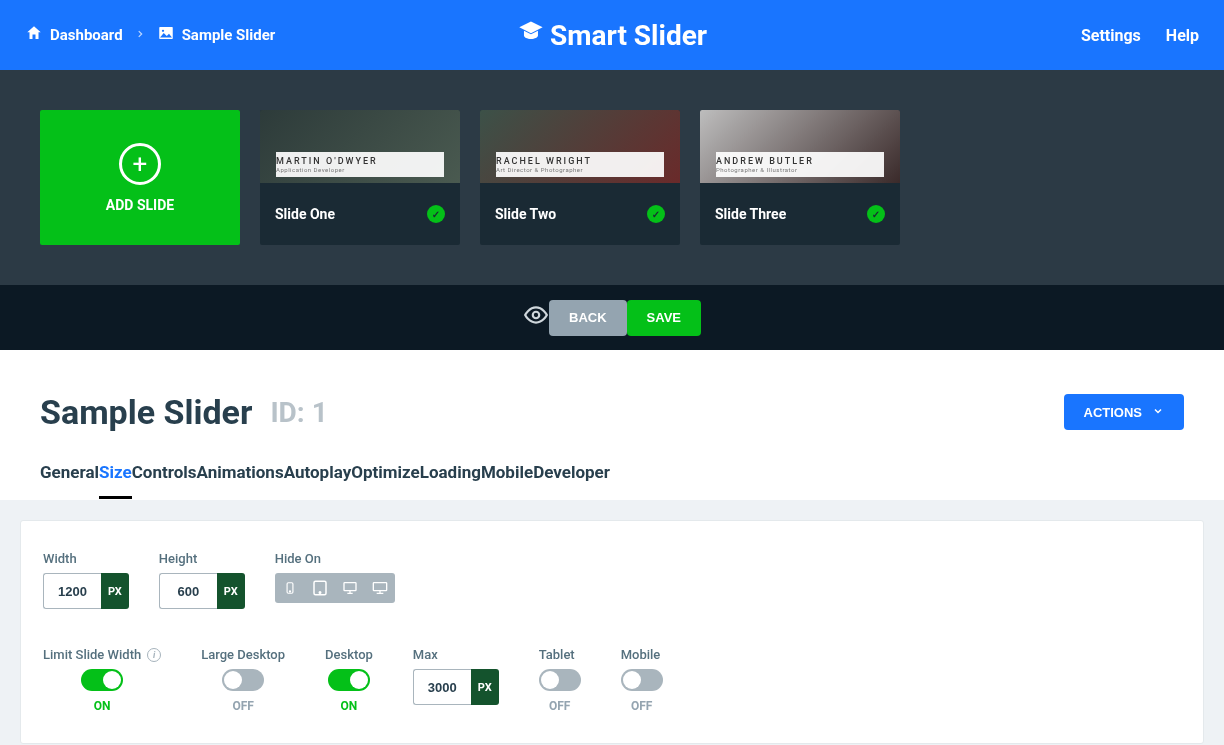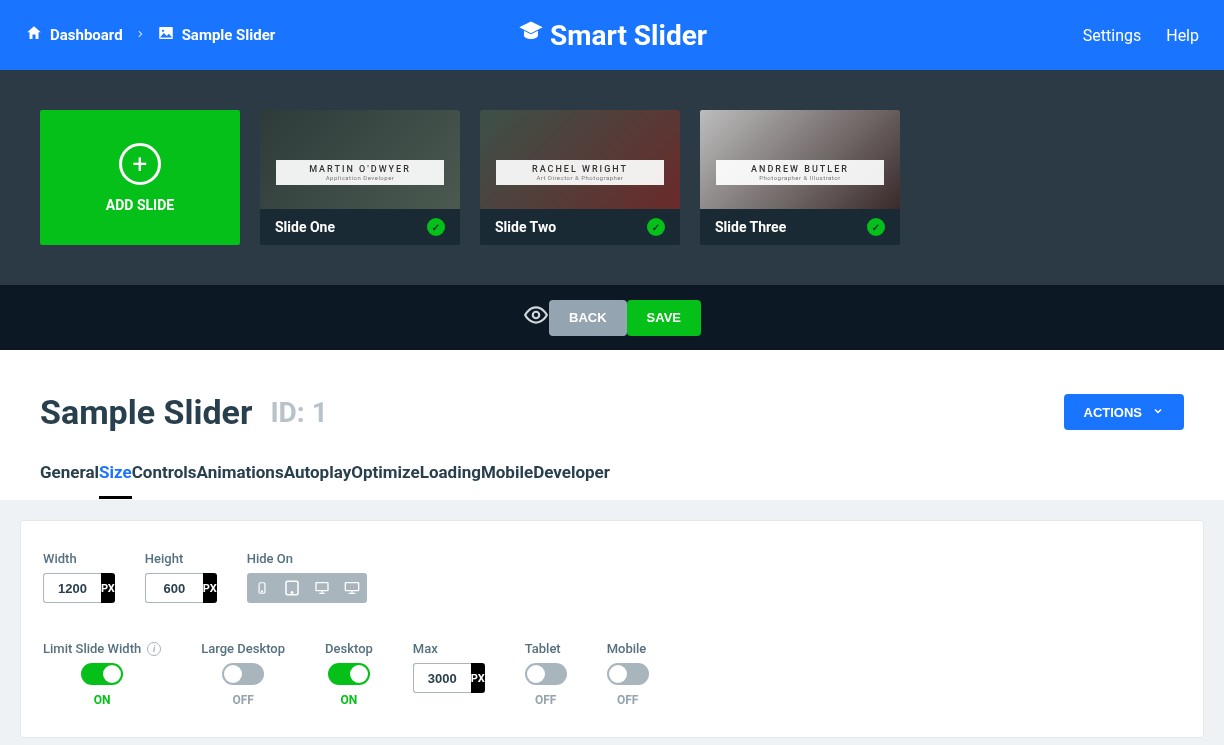--- a/index.html
+++ b/index.html
@@ -4,33 +4,33 @@
 <style>
 * { box-sizing: border-box; margin: 0; padding: 0; }
 body { font-family: -apple-system, BlinkMacSystemFont, "Segoe UI", Roboto, sans-serif; background:#fff; color:#283f4d; width:1224px; }
 
 
 .topbar { background:#1975ff; height:70px; display:flex; align-items:center; padding:0 25px; justify-content:space-between; }
 .breadcrumb { display:flex; align-items:center; gap:12px; color:#fff; font-weight:700; font-size:15px; }
 .breadcrumb .chev { opacity:.7; font-size:12px; }
 .breadcrumb .crumb { display:flex; align-items:center; gap:7px; }
 .logo { position:absolute; left:50%; transform:translateX(-50%); display:flex; align-items:center; gap:5px; color:#fff; font-size:28px; font-weight:700; }
-.topright { display:flex; gap:25px; color:#fff; font-weight:400; font-size:16px; }
+.topright { display:flex; gap:25px; color:#fff; font-weight:700; font-size:16px; }
 .topright a { color:#fff; text-decoration:none; cursor:pointer; }
 
 
 .strip { background:#2c3a45; padding:40px; display:flex; gap:20px; }
 .addslide { width:200px; height:135px; background:#04c018; color:#fff; display:flex; flex-direction:column; align-items:center; justify-content:center; gap:12px; font-weight:700; font-size:14px; cursor:pointer; border-radius:2px; }
 .addslide .plus { width:42px; height:42px; border:3px solid #fff; border-radius:50%; display:flex; align-items:center; justify-content:center; font-size:26px; font-weight:400; }
 .slidecard { width:200px; height:135px; background:#1a2a34; border-radius:2px; overflow:hidden; display:flex; flex-direction:column; cursor:pointer;}
 .slidecard .thumb { flex:1; background:linear-gradient(135deg,#5d7a6e,#3d4a42); position:relative; }
-.slidecard .thumb .badge { position:absolute; left:50%; bottom:24px; transform:translateX(-50%); background:rgba(255,255,255,.92); padding:4px 0; width:84%; text-align:center; }
+.slidecard .thumb .badge { position:absolute; left:50%; bottom:6px; transform:translateX(-50%); background:rgba(255,255,255,.92); padding:4px 0; width:84%; text-align:left; }
 .slidecard .thumb .badge .t1 { font-size:9px; letter-spacing:2px; color:#333; font-weight:500;}
 .slidecard .thumb .badge .t2 { font-size:6px; color:#777; letter-spacing:.5px; }
-.slidecard .bar { height:36px; display:flex; align-items:center; justify-content:space-between; padding:10px 15px; color:#fff; font-weight:700; font-size:14px; }
+.slidecard .bar { height:62px; display:flex; align-items:center; justify-content:space-between; padding:10px 15px; color:#fff; font-weight:700; font-size:14px; }
 .checkmark { width:18px; height:18px; border-radius:50%; background:#04c018; display:flex; align-items:center; justify-content:center; color:#1a2a34; font-size:10px; }
 
 
 .actionbar { background:#0c1924; height:65px; display:flex; align-items:center; justify-content:center; padding:10px 25px; }
 .eyeicon { color:#cfd6db; font-size:22px; cursor:pointer; }
 .btn { border:none; height:36px; padding:0 20px; border-radius:4px; font-weight:700; font-size:13px; cursor:pointer; }
 .btn.gray { background:#94a4b0; color:#fff; }
 .btn.green { background:#04c018; color:#fff; }
 .btn.blue { background:#1975ff; color:#fff; display:flex; align-items:center; gap:10px;}
 
@@ -43,23 +43,23 @@
 .tab { font-weight:700; font-size:17px; color:#283f4d; padding:8px 0 14px; cursor:pointer; }
 .tab.active { color:#1975ff; border-bottom:3px solid #000000; }
 
 
 .outerpanel { background:#eef2f5; padding:20px; margin-top:0;}
 .panel { background:#fff; border:1px solid #e4e9ec; border-radius:3px; padding:30px 22px; }
 .panel h2 { font-size:22px; font-weight:700; color:#283f4d; margin-bottom:35px;}
 .fieldrow { display:flex; gap:30px; flex-wrap:wrap; }
 .field .lbl { font-size:13px; color:#55707e; font-weight:500; margin-bottom:7px; display:flex; align-items:center; gap:6px;}
 .info { width:14px; height:14px; border-radius:50%; border:1px solid #a6b3bc; display:inline-flex; align-items:center; justify-content:center; font-size:9px; color:#a6b3bc; font-style:italic; font-weight:700;}
-.pxinput { display:flex; height:30px; }
+.pxinput { display:flex; height:36px; }
 .pxinput input { width:58px; border:1px solid #a9b5bd; border-right:none; border-radius:3px 0 0 3px; text-align:center; font-size:13px; font-weight:600; color:#283f4d; outline:none; }
-.pxinput .suf { background:#000000; color:#fff; font-size:11px; font-weight:700; display:flex; align-items:center; padding:0 0; border-radius:0 3px 3px 0; }
+.pxinput .suf { background:#14532d; color:#fff; font-size:11px; font-weight:700; display:flex; align-items:center; padding:0 7px; border-radius:0 3px 3px 0; }
 .iconbtns { display:flex; }
 .iconbtns .ib { width:30px; height:30px; background:#a9b5bd; display:flex; align-items:center; justify-content:center; cursor:pointer;}
 .iconbtns .ib:first-child{ border-radius:3px 0 0 3px;}
 .iconbtns .ib:last-child{ border-radius:0 3px 3px 0;}
 .iconbtns .ib + .ib { border-left:1px solid #a9b5bd; }
 .iconbtns svg{ stroke:#fff; fill:none; }
 
 .row2 { margin-top:38px; display:flex; gap:40px; flex-wrap:wrap; }
 .toggle { display:flex; align-items:center; gap:8px;flex-direction:column; }
 .sw { width:42px; height:22px; border-radius:11px; position:relative; cursor:pointer; transition:.15s; }

